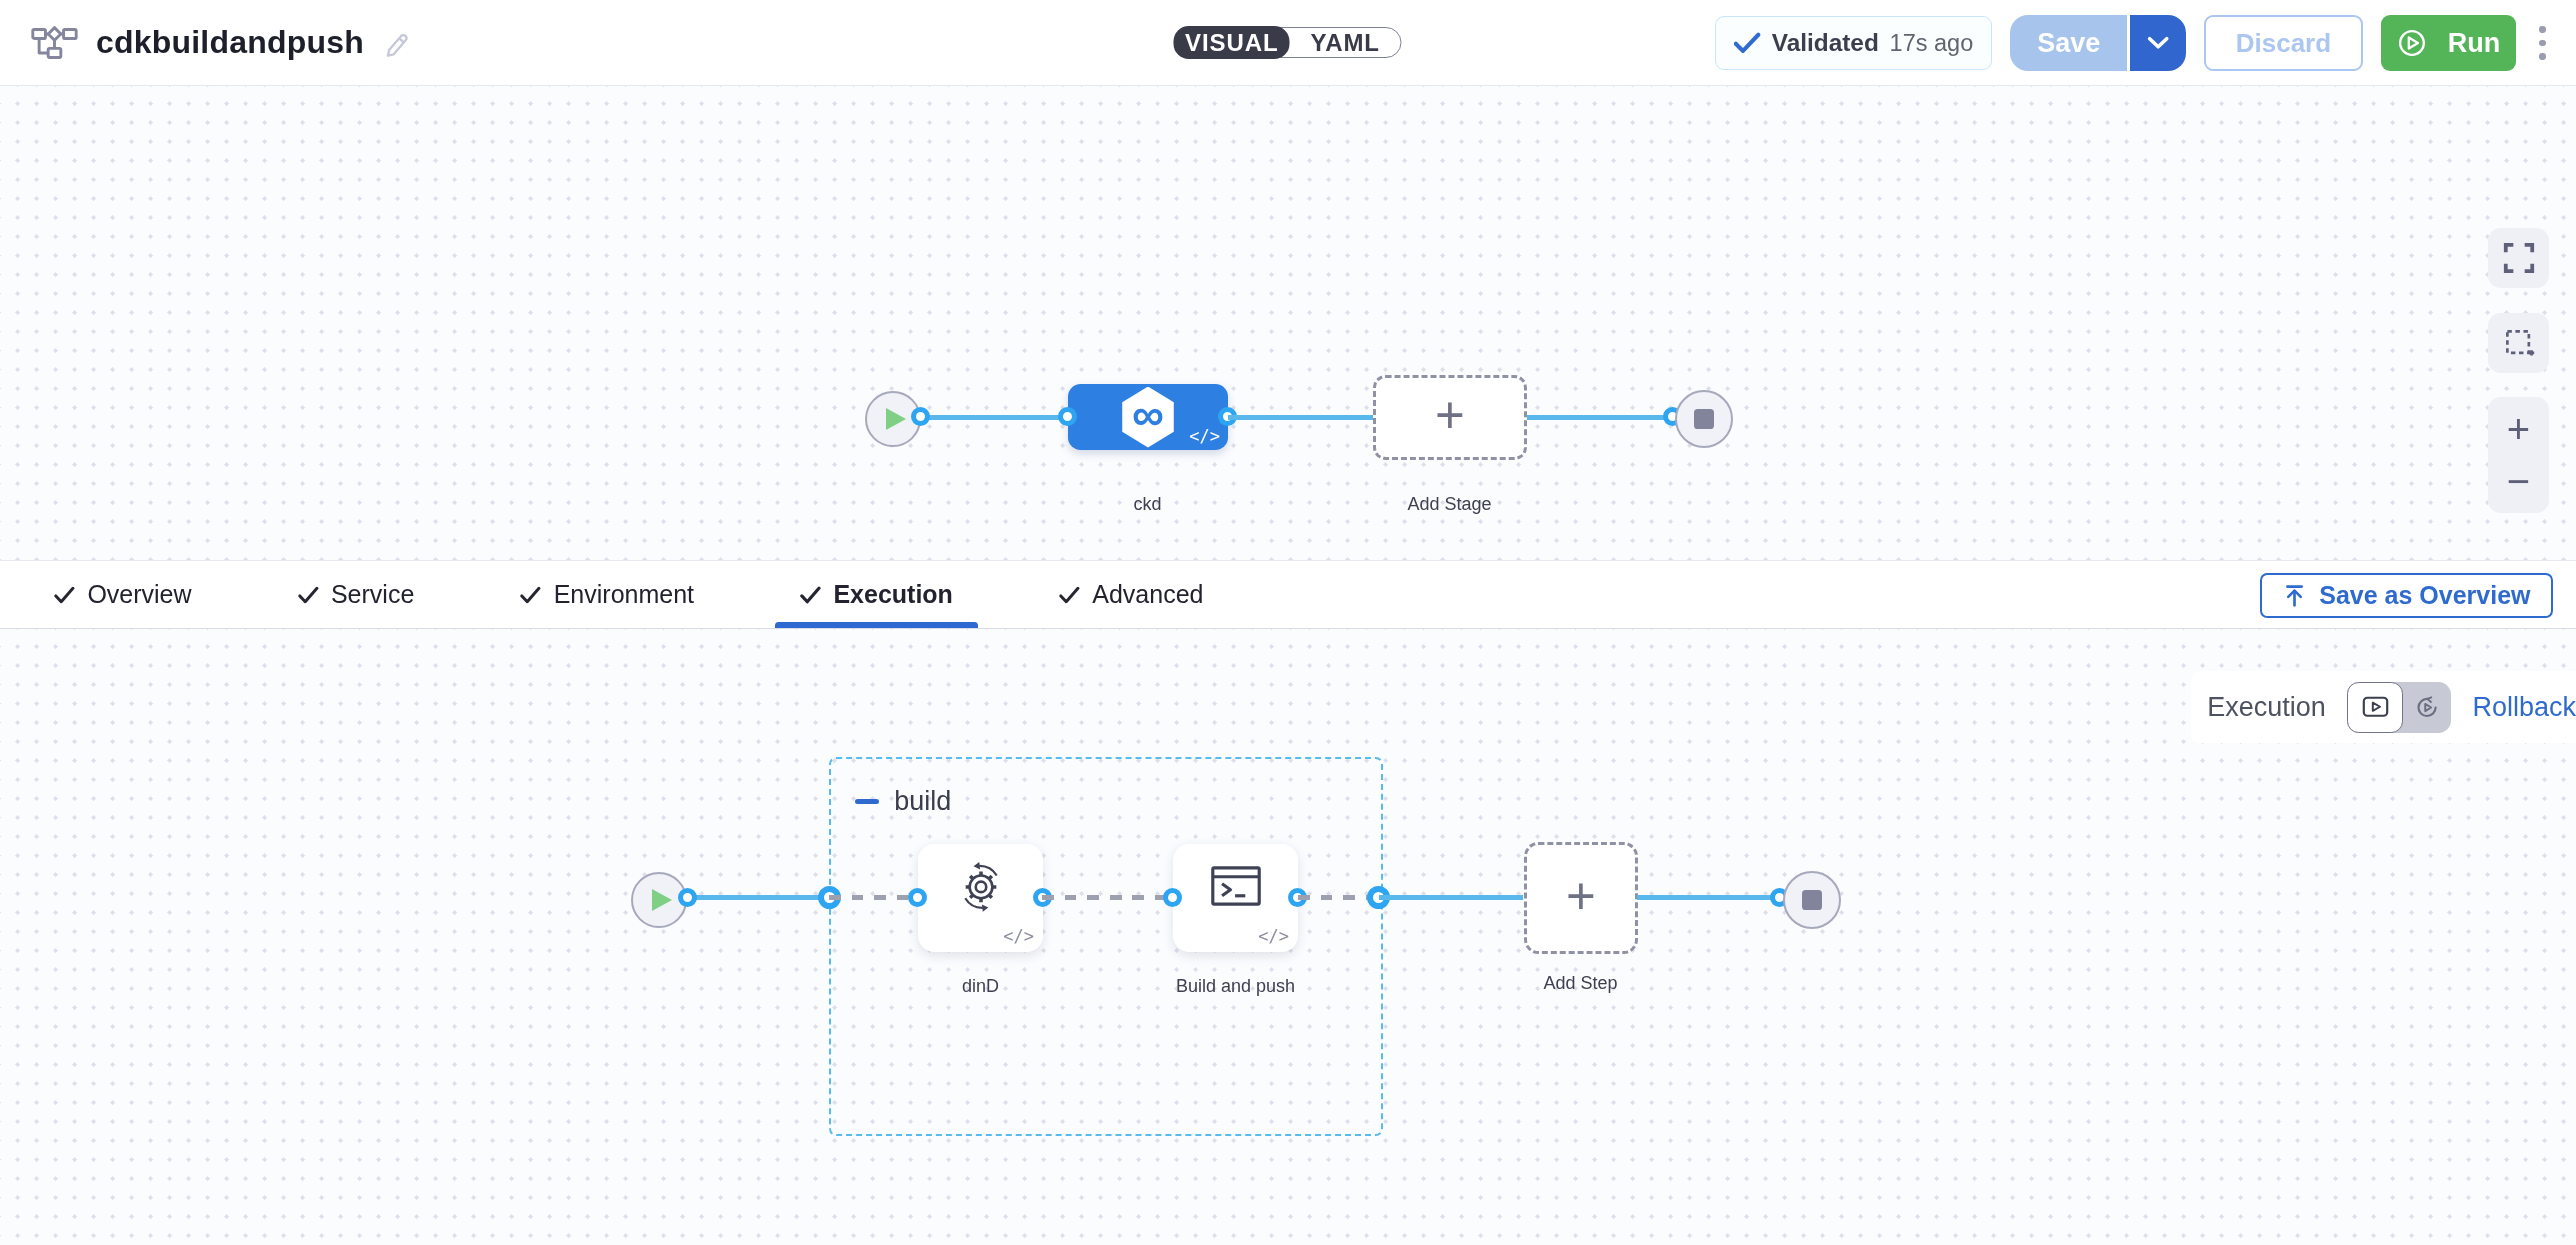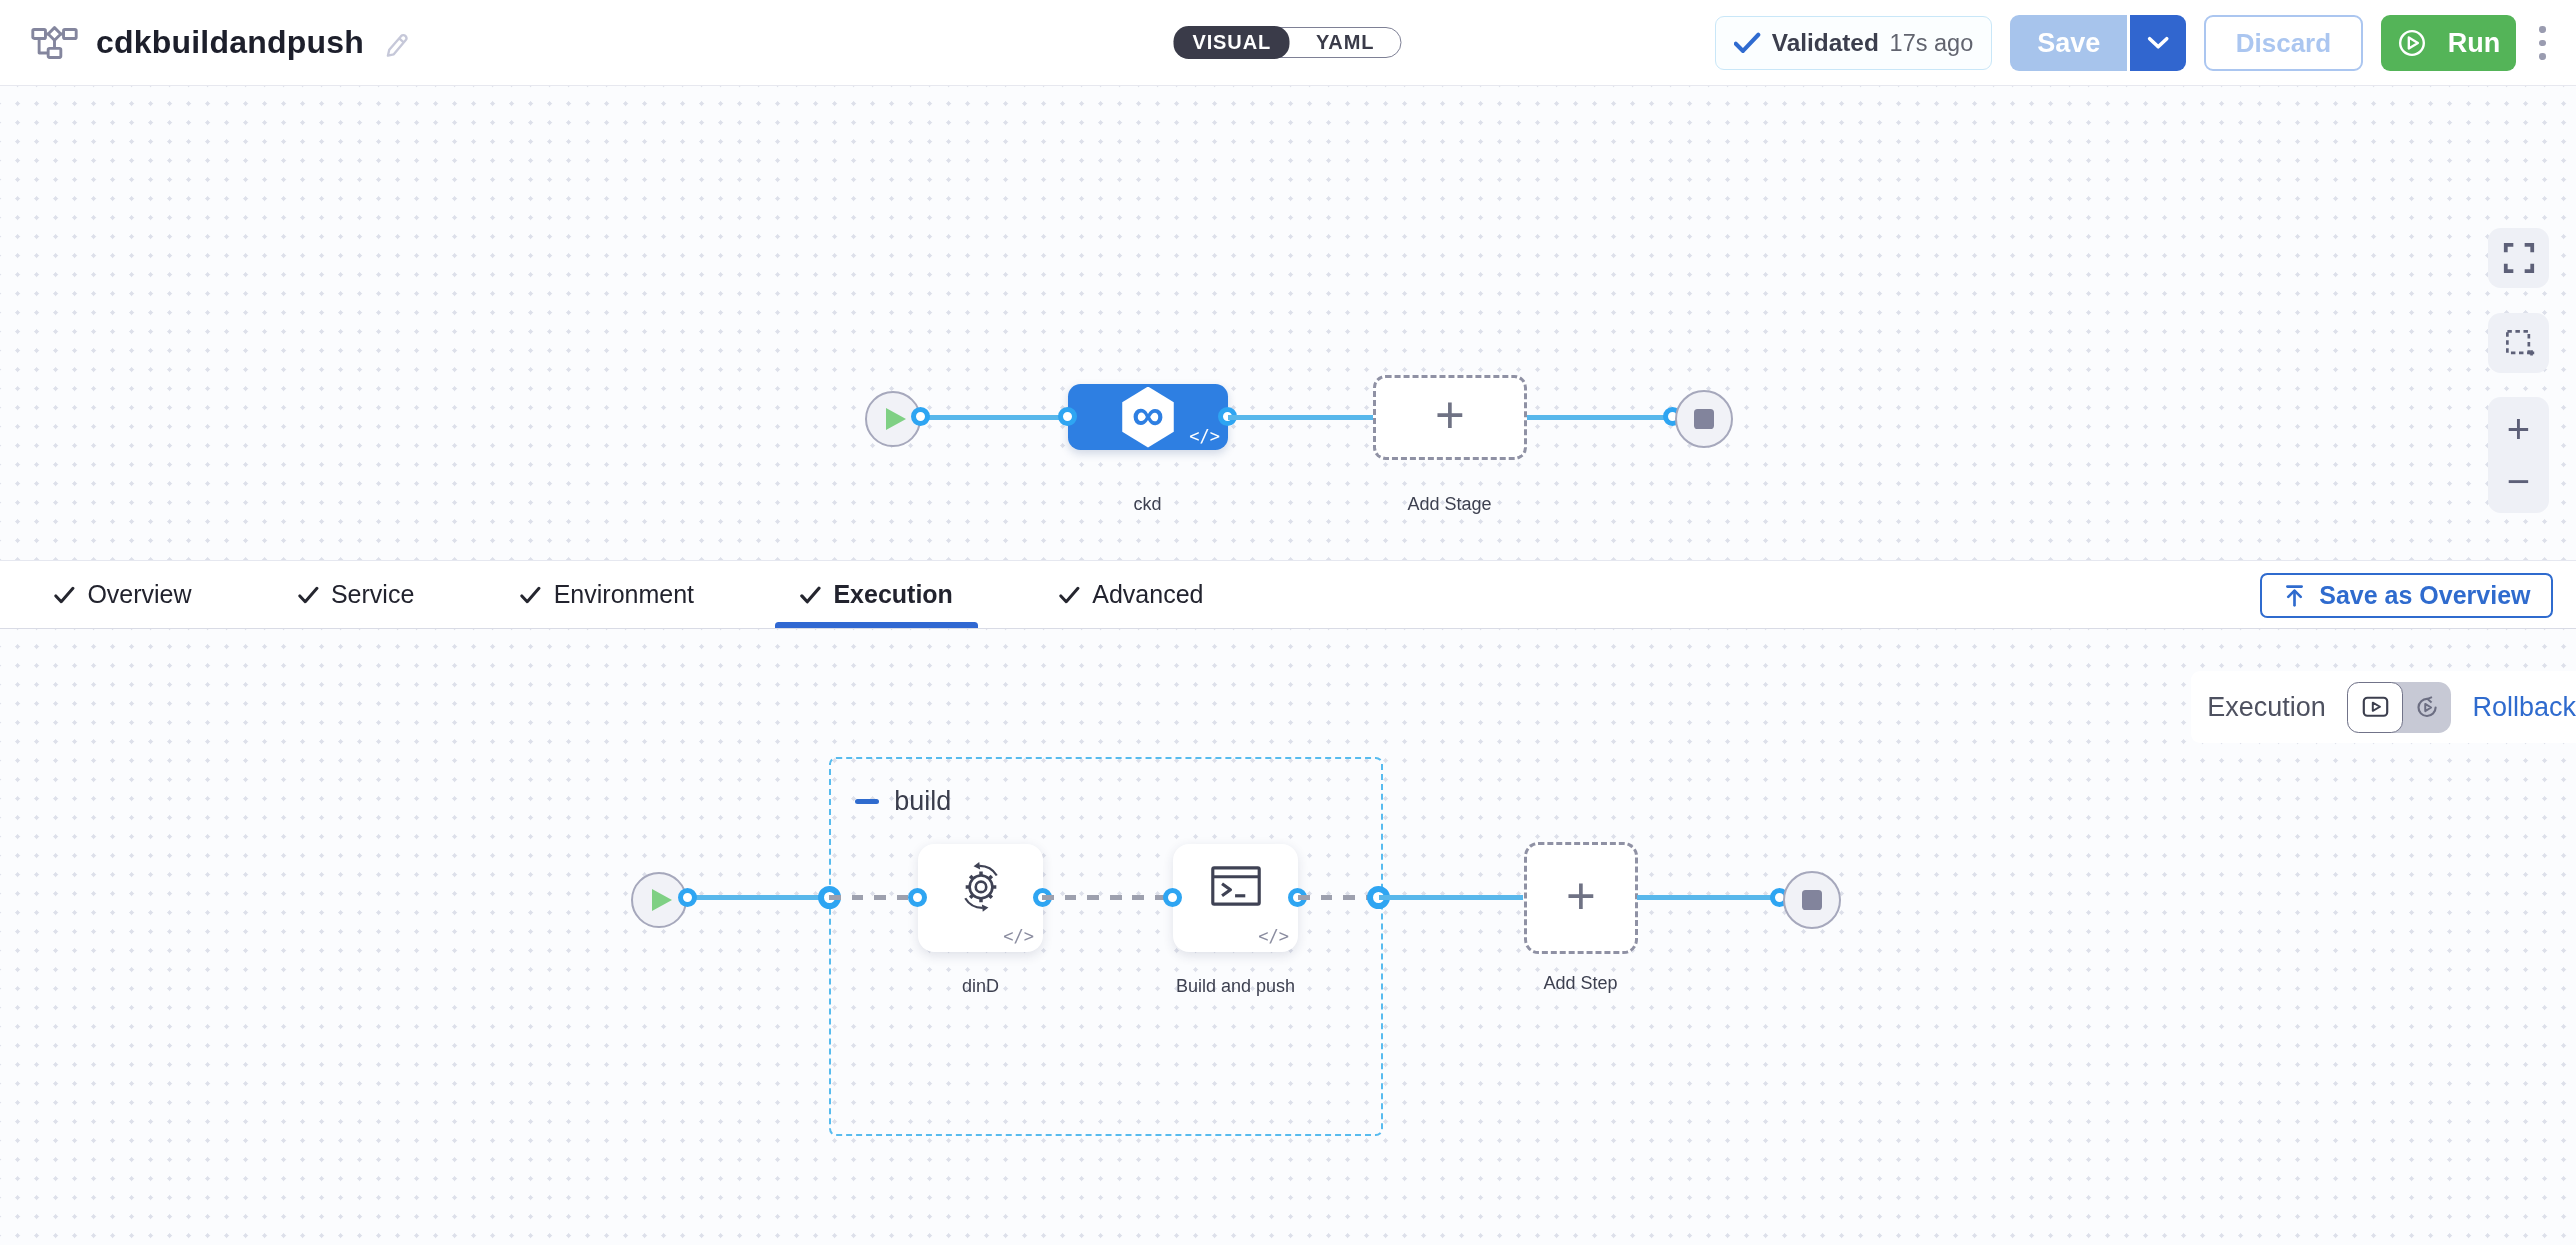--- a/index.html
+++ b/index.html
@@ -8,28 +8,28 @@
 
   
   #header{position:absolute;left:0;top:0;width:100%;height:86px;background:#fff;
           border-bottom:1.4px solid #e7e8ef;box-sizing:border-box;display:flex;align-items:center;}
   .hleft{display:flex;align-items:center;gap:18px;padding-left:31px;}
   .title{font-size:32px;font-weight:bold;color:#1d1f2b;letter-spacing:0.2px;}
   .mode-toggle{position:absolute;left:50%;top:27px;transform:translateX(-50%);
           width:227px;height:31px;border:1.8px solid #7e8095;border-radius:17px;background:#fff;
           display:flex;box-sizing:border-box;}
   .mode-seg{flex:1;display:flex;align-items:center;justify-content:center;
-          font-size:20px;font-weight:bold;letter-spacing:0.9px;color:#3a3b49;cursor:pointer;}
+          font-size:24px;font-weight:bold;letter-spacing:0.9px;color:#3a3b49;cursor:pointer;}
   .mode-seg.sel{margin:-1.8px 0 -1.8px -1.8px;flex:1.05;background:#3a3b49;color:#fff;border-radius:15.3px;}
   .hright{position:absolute;right:25px;top:0;height:86px;display:flex;align-items:center;gap:18px;}
   .vbadge{height:52px;padding:0 18px;border:1.8px solid #c9e7f8;border-radius:9px;background:#fbfeff;
           display:flex;align-items:center;gap:10.8px;}
   .vbadge .vlab{font-size:24.4px;font-weight:bold;color:#3b3e4d;}
   .vbadge .vtime{font-size:23.5px;color:#61646f;}
-  .save-split{height:56px;border-radius:9px;overflow:hidden;display:flex;cursor:pointer;}
+  .save-split{height:56px;border-radius:18px;overflow:hidden;display:flex;cursor:pointer;}
   .save-main{width:117px;background:#a7c4ec;color:#fff;font-size:27px;font-weight:bold;
           display:flex;align-items:center;justify-content:center;}
   .save-div{width:2.7px;background:#fff;}
   .save-chev{width:56px;background:#3166cf;display:flex;align-items:center;justify-content:center;}
   .btn-discard{height:56px;width:159px;border:2.3px solid #abc6f0;border-radius:9px;background:#fff;
           color:#abc6f0;font-size:26px;font-weight:bold;display:flex;align-items:center;justify-content:center;
           box-sizing:border-box;cursor:pointer;}
   .btn-run{height:56px;width:135px;border-radius:9px;background:#54b458;color:#fff;font-size:27px;
           font-weight:bold;display:flex;align-items:center;justify-content:center;gap:21px;cursor:pointer;}
   .kebab{display:flex;flex-direction:column;gap:7.2px;padding:5.4px;cursor:pointer;}

